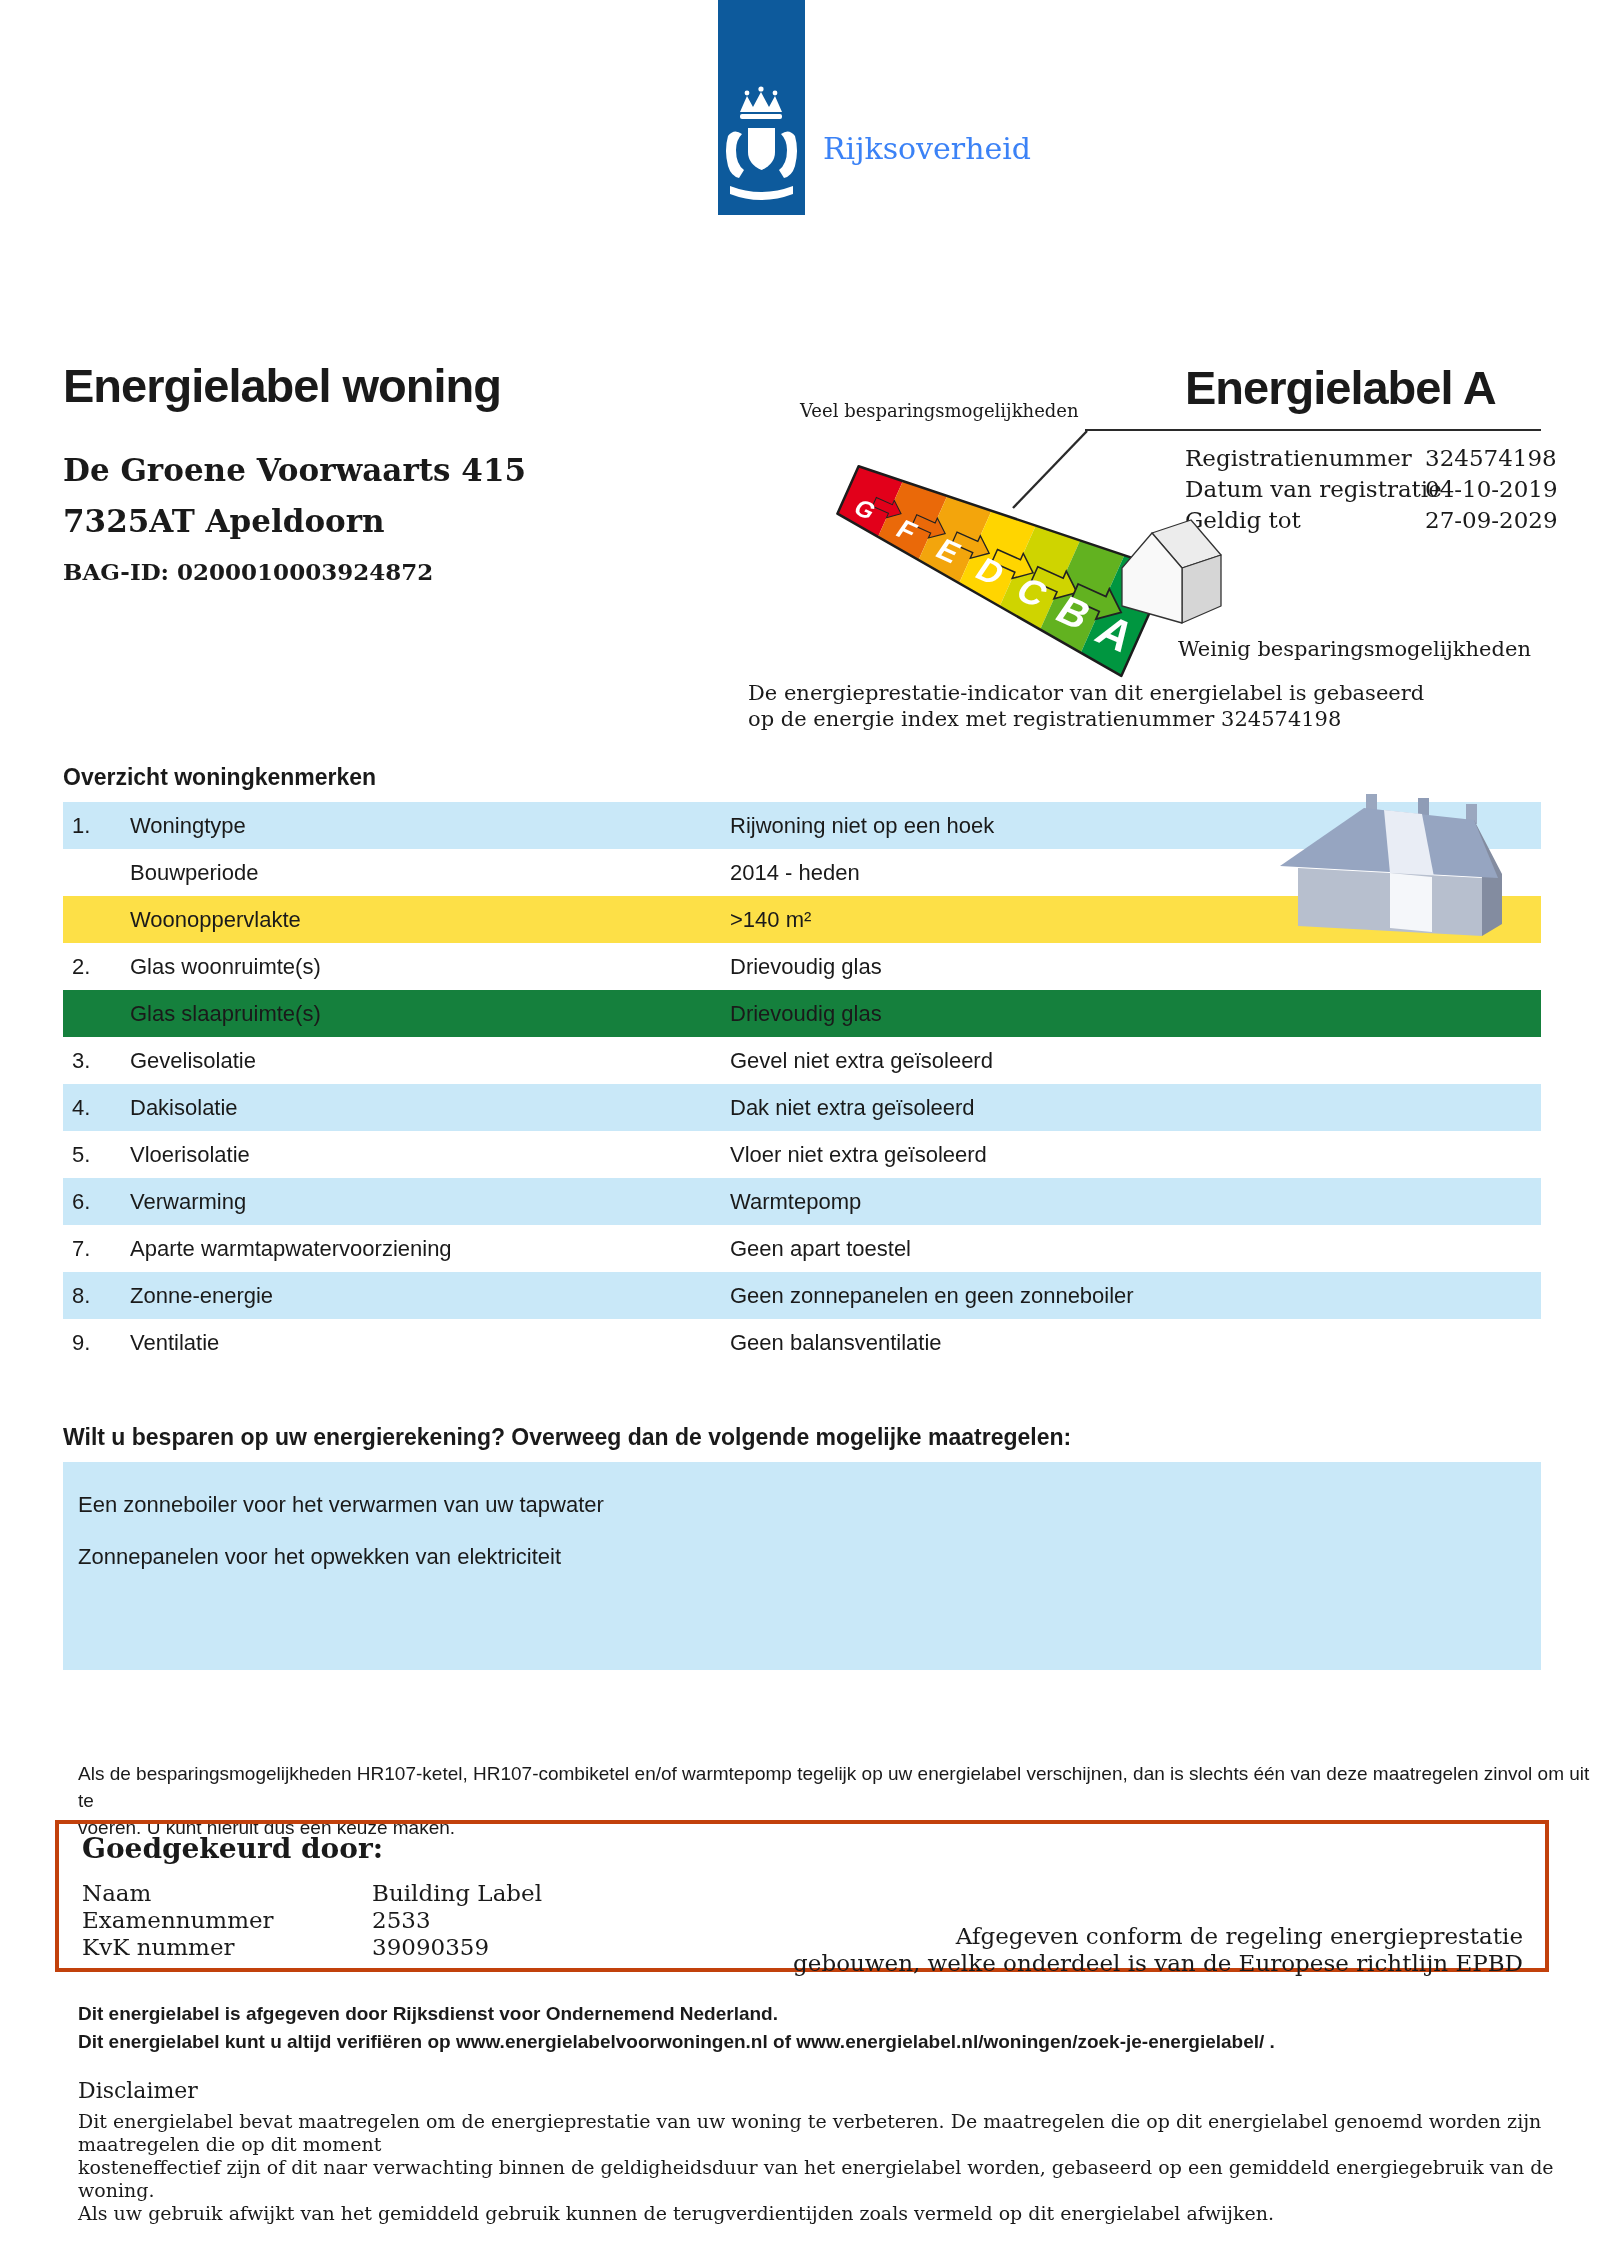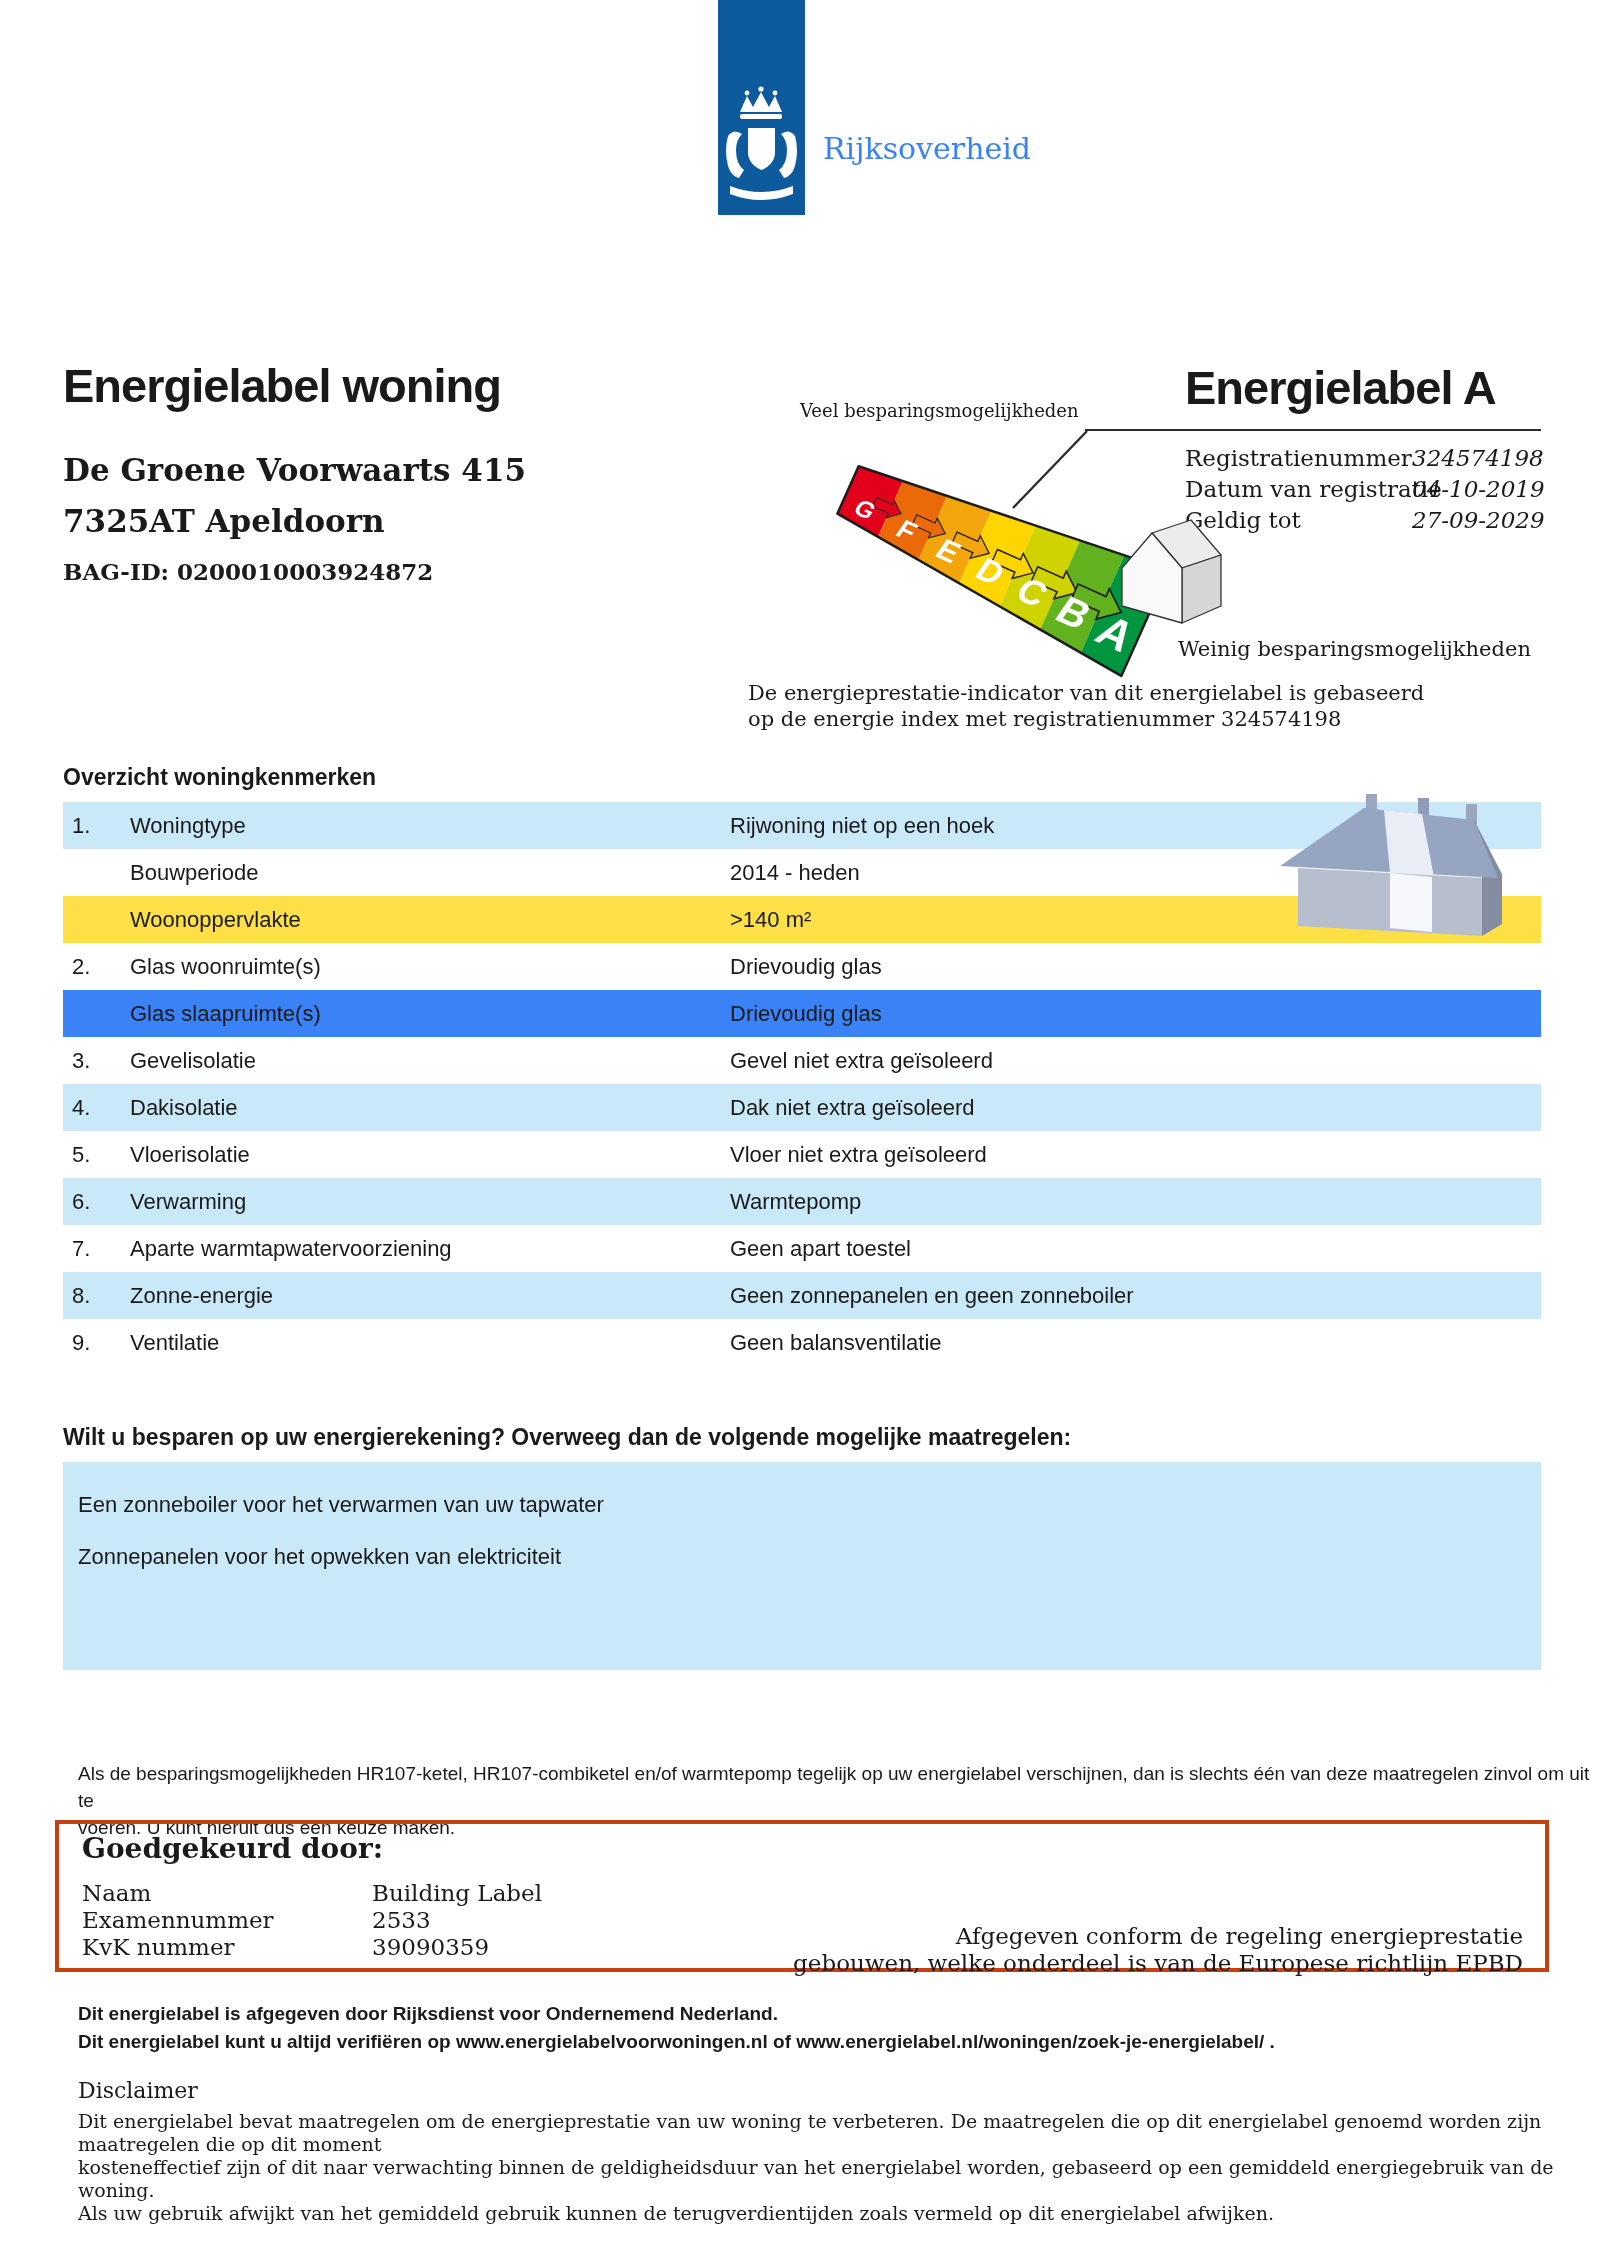--- a/index.html
+++ b/index.html
@@ -20,21 +20,21 @@
   .bagid{left:63px;top:558px;font-size:23px;font-weight:bold;}
 
   
   .veel{left:800px;top:400px;font-size:18px;}
   .weinig{left:1178px;top:637px;font-size:21px;}
   .elabel-heading{left:1185px;top:360px;font-size:47px;font-weight:bold;letter-spacing:-1px;}
   .hrule{left:1085px;top:429px;width:456px;height:2px;background:#2a2a2a;}
   .diag{left:1003px;top:424px;width:92px;height:92px;}
   .reg-table{left:1185px;top:443px;font-size:23px;line-height:31px;}
   .reg-row{position:relative;white-space:nowrap;}
-  .reg-val{position:absolute;left:227px;top:0;font-style:italic;}
+  .reg-val{position:absolute;left:240px;top:0;}
   .ramp{left:800px;top:438px;width:440px;height:250px;}
   .note1{left:748px;top:680px;font-size:21px;line-height:26px;}
 
   
   .ov-heading{left:63px;top:764px;font-size:23px;font-weight:bold;}
   .ftable{left:63px;top:802px;width:1478px;}
   .frow{position:relative;width:1478px;height:47px;font-size:22px;line-height:47px;}
   .fnum{position:absolute;left:9px;}
   .flabel{position:absolute;left:67px;}
   .fvalue{position:absolute;left:667px;}
@@ -186,21 +186,21 @@
     <div class="frow" style="background-color: #fde047;">
       <span class="fnum"></span>
       <span class="flabel">Woonoppervlakte</span>
       <span class="fvalue">&gt;140 m²</span>
     </div>
     <div class="frow">
       <span class="fnum">2.</span>
       <span class="flabel">Glas woonruimte(s)</span>
       <span class="fvalue">Drievoudig glas</span>
     </div>
-    <div class="frow" style="background-color: #3b82f6;">
+    <div class="frow" style="background-color: #15803d;">
       <span class="fnum"></span>
       <span class="flabel">Glas slaapruimte(s)</span>
       <span class="fvalue">Drievoudig glas</span>
     </div>
     <div class="frow">
       <span class="fnum">3.</span>
       <span class="flabel">Gevelisolatie</span>
       <span class="fvalue">Gevel niet extra geïsoleerd</span>
     </div>
     <div class="frow" style="background-color: rgb(201, 232, 248);">

